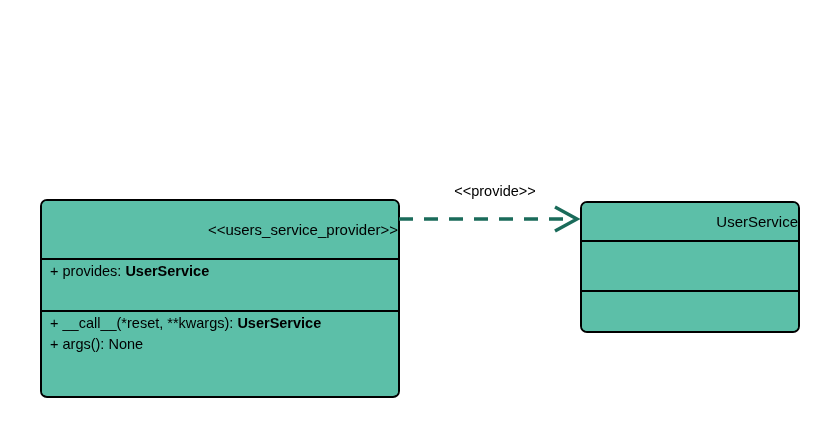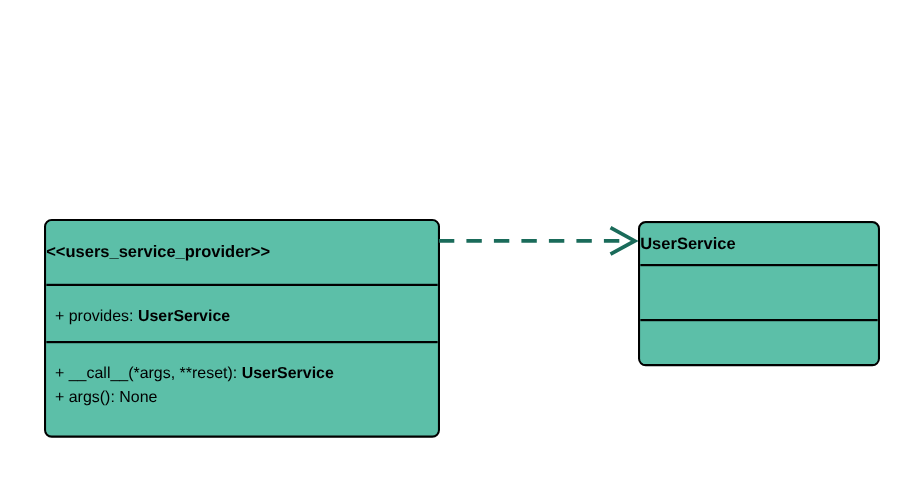--- a/index.html
+++ b/index.html
@@ -66,38 +66,38 @@
   .uml-compartment {
     box-sizing: border-box;
     position: relative;
     background: #5cbfa8;
   }
   .uml-compartment + .uml-compartment {
     border-top: 2.6px solid #000000;
   }
   .uml-header {
     text-align: center;
-    font-weight: bold;
+    font-weight: normal;
     font-size: 15px;
     color: #000000;
     display: flex;
     flex-direction: column;
-    align-items: flex-start;
+    align-items: flex-end;
     justify-content: center;
     line-height: 1.28;
   }
   .uml-header .stereotype,
   .uml-header .classname {
     display: block;
     white-space: nowrap;
   }
   .uml-members {
     font-size: 14.5px;
     color: #000000;
-    padding: 18px 8px 6px 8px;
+    padding: 1px 8px 6px 8px;
     line-height: 1.42;
   }
   .member-line {
     white-space: nowrap;
   }
   .member-line .b {
     font-weight: bold;
   }
 
   
@@ -153,30 +153,31 @@
       <span class="stereotype">&lt;&lt;users_service_provider&gt;&gt;</span>
     </div>
     <div class="uml-compartment uml-members c-attrs">
       <div class="member-line"><span>+</span>
         <span>provides:</span>
         <span class="b">UserService</span>
       </div>
     </div>
     <div class="uml-compartment uml-members c-ops">
       <div class="member-line"><span>+</span>
-        <span>__call__(*args, **reset):</span>
+        <span>__call__(*reset, **kwargs):</span>
         <span class="b">UserService</span>
       </div>
       <div class="member-line"><span>+</span>
         <span>args(): None</span>
       </div>
     </div>
   </div>
 
   <div id="provide-connector">
+    <div class="connector-label">&lt;&lt;provide&gt;&gt;</div>
     <svg width="195" height="50" viewBox="0 0 195 50">
       <line x1="4" y1="36" x2="175" y2="36" stroke="#1a6b5a" stroke-width="3.4" stroke-dasharray="14 11" stroke-linecap="butt"></line>
       <path d="M 160,24 L 182,36 L 160,48" fill="none" stroke="#1a6b5a" stroke-width="3.4" stroke-linejoin="miter" stroke-linecap="butt"></path>
     </svg>
   </div>
 
   <div class="uml-class" id="userservice-class">
     <div class="uml-compartment uml-header c-header">
       <span class="classname">UserService</span>
     </div>

